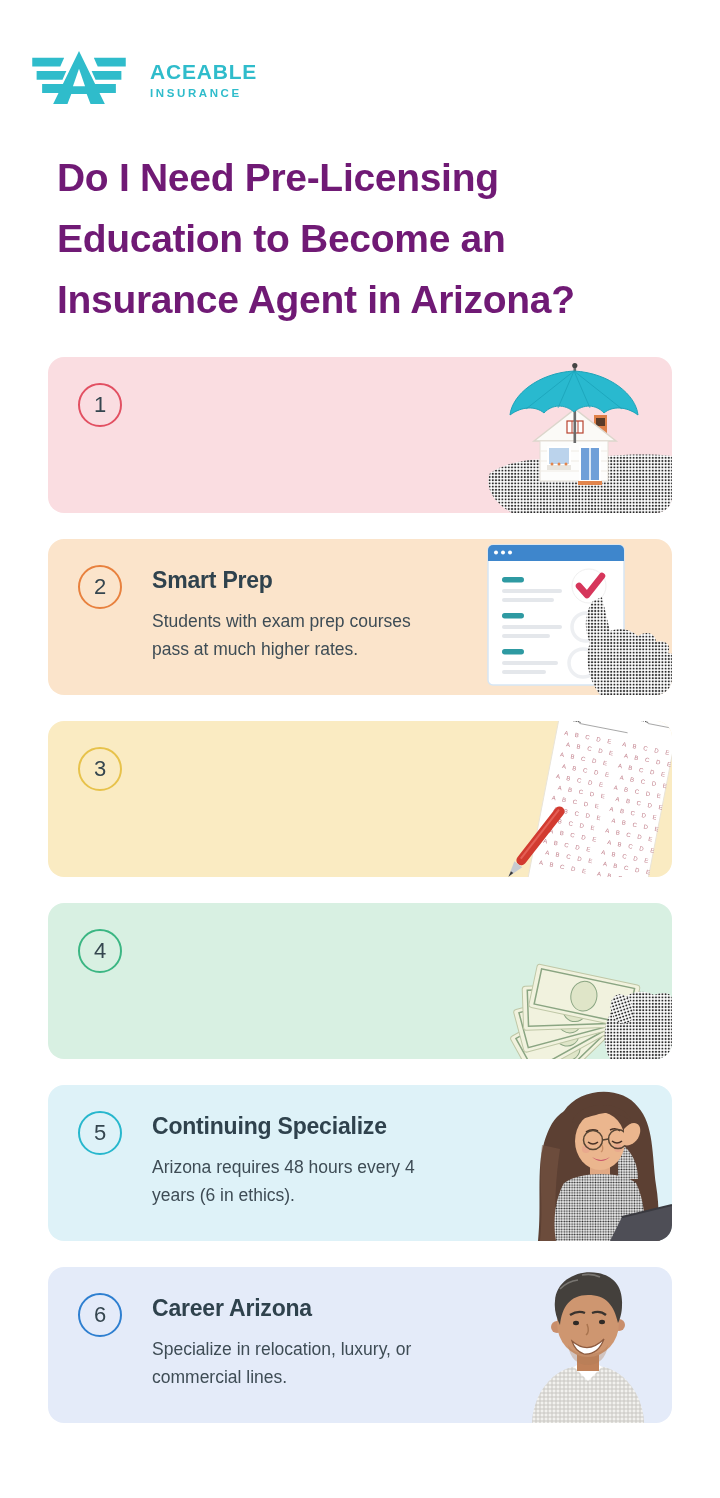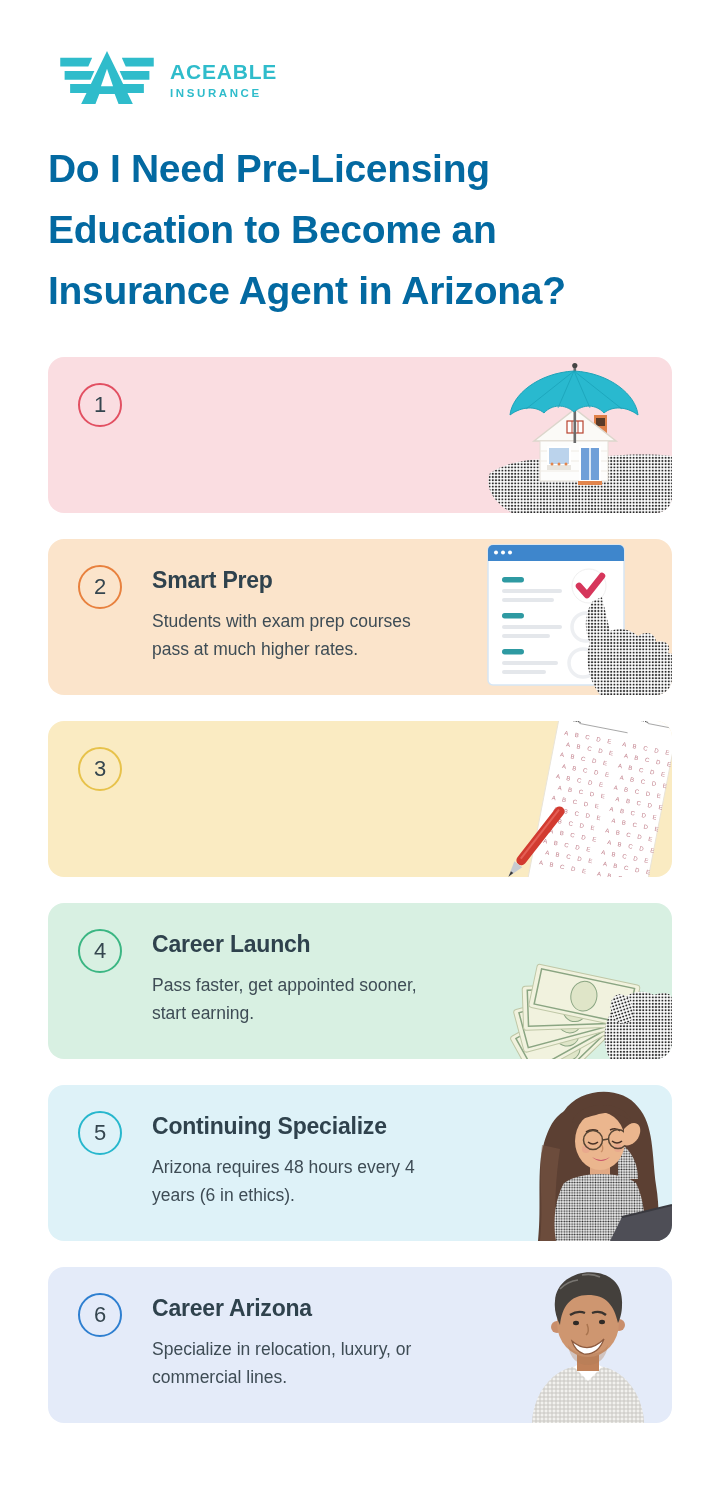--- a/index.html
+++ b/index.html
@@ -8,25 +8,25 @@
     position: relative;
     width: 720px;
     height: 1498px;
     background: #ffffff;
     font-family: "Liberation Sans", sans-serif;
     overflow: hidden;
   }
   
   .logo {
     position: absolute;
-    left: 60px;
+    left: 32px;
     top: 50px;
     display: flex;
     align-items: center;
-    gap: 16px;
+    gap: 24px;
   }
   .logo-text { display: flex; flex-direction: column; justify-content: center; }
   .logo-brand {
     font-size: 21px;
     font-weight: 800;
     letter-spacing: 0.8px;
     color: #2FBCCB;
     line-height: 1.1;
   }
   .logo-sub {
@@ -35,26 +35,26 @@
     letter-spacing: 2.6px;
     color: #2FBCCB;
     margin-top: 3px;
   }
   
   .title {
     position: absolute;
     left: 48px;
     top: 138px;
     width: 600px;
-    margin: 0;
+    margin: 9px;
     font-size: 39px;
     line-height: 1.57;
     font-weight: 800;
     letter-spacing: -0.3px;
-    color: #0369a1;
+    color: #701a75;
     white-space: pre-line;
   }
   
   .cards {
     position: absolute;
     left: 48px;
     top: 357px;
     width: 624px;
     display: flex;
     flex-direction: column;
@@ -247,25 +247,20 @@
             <rect x="59.5" y="82" width="2" height="62" fill="#E8695F" opacity="0.8"></rect>
             <polygon points="57,150 67,150 62,166" fill="#C6CBD1"></polygon>
             <polygon points="60.5,160 63.5,160 62,166" fill="#3a3a3a"></polygon>
           </g>
         </svg>
       </div>
     </div>
 
     <div class="card" style="background: rgb(216, 240, 226);">
       <div class="num" style="border-color: rgb(59, 182, 131);">4</div>
-      <div class="content">
-        <h2>Career Launch</h2>
-        <p>Pass faster, get appointed sooner,
-start earning.</p>
-      </div>
       <div class="illus">
         <svg viewBox="0 0 200 156" width="200" height="156">
           <defs>
             <pattern id="ht4" patternUnits="userSpaceOnUse" width="3.2" height="3.2">
               <rect width="3.2" height="3.2" fill="#ffffff"></rect>
               <circle cx="1.6" cy="1.6" r="1.05" fill="#2b2b2b"></circle>
             </pattern>
           </defs>
           <g>
             <g transform="rotate(-44 150 135)">

